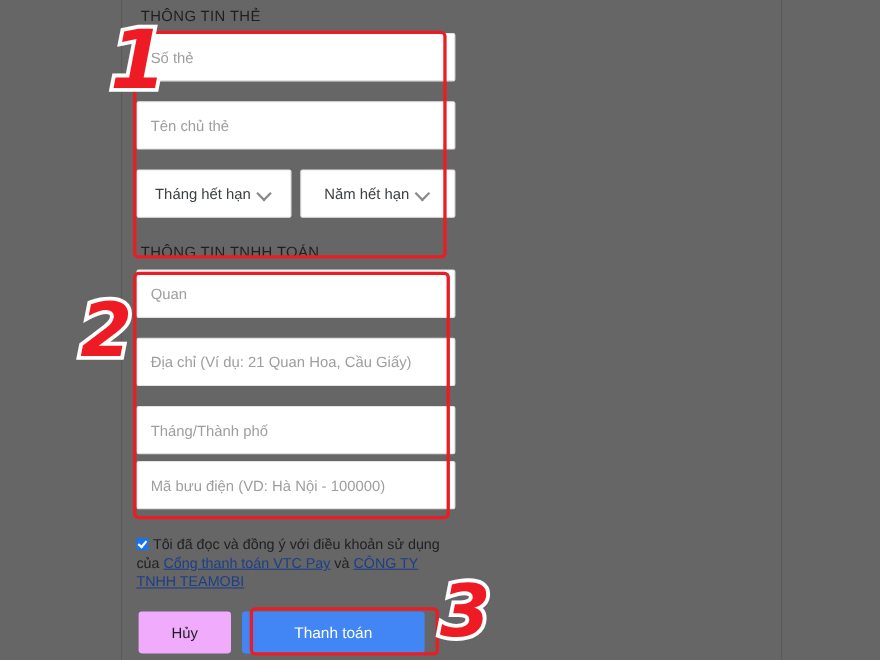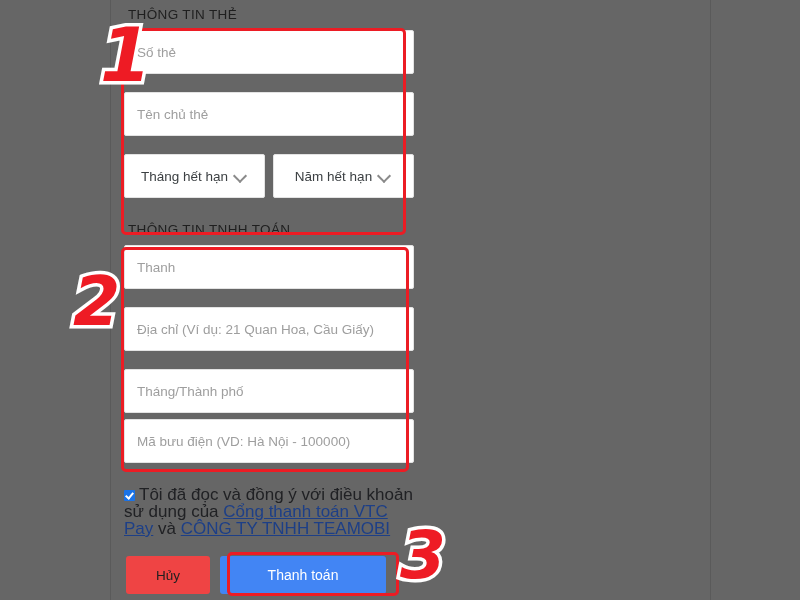--- a/index.html
+++ b/index.html
@@ -129,21 +129,21 @@
   #step1 { left: 100px; top: 18px;  font-size: 74px; }
   #step2 { left: 73px;  top: 268px; font-size: 68px; }
   #step3 { left: 400px; top: 523px; font-size: 66px; }
 
   
   #terms {
     position: absolute;
     left: 124px;
     top: 486px;
     width: 292px;
-    font-size: 17px;
+    font-size: 13px;
     line-height: 17px;
     color: #202124;
   }
   #terms .cb {
     display: inline-block;
     width: 11px;
     height: 11px;
     background: #1a73e8;
     border-radius: 1px;
     position: relative;
@@ -167,21 +167,21 @@
   
   #actions {
     position: absolute;
     left: 126px;
     top: 556px;
     display: flex;
     align-items: center;
     gap: 10px;
   }
   #btn-cancel {
-    background: #ef4444;
+    background: #f0abfc;
     color: #1f1f1f;
     border: none;
     border-radius: 3px;
     height: 38px;
     width: 84px;
     font-size: 13.5px;
     font-family: "Liberation Sans", sans-serif;
     cursor: pointer;
   }
   #btn-pay {
@@ -219,21 +219,21 @@
       </div>
       <div class="field select value">
         <span class="label">Năm hết hạn</span>
         <span class="chev"></span>
       </div>
     </div>
 
 
     <div class="section-title" style="padding-top:18px;">THÔNG TIN TNHH TOÁN</div>
 
-    <div class="field">Thanh</div>
+    <div class="field">Quan</div>
 
     <div class="field">Địa chỉ (Ví dụ: 21 Quan Hoa, Cầu Giấy)</div>
 
     <div class="row">
       <div class="field">Tháng/Thành phố</div>
     </div>
 
     <div class="field">Mã bưu điện (VD: Hà Nội - 100000)</div>
 
   </div>

